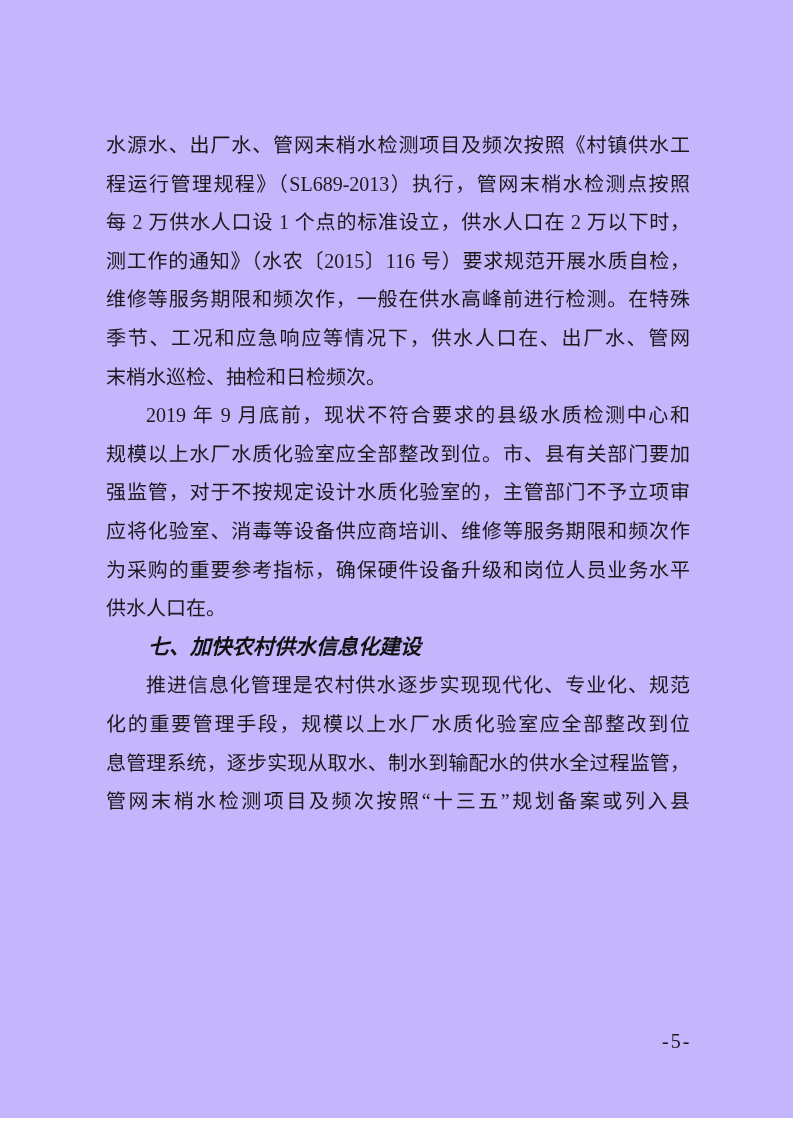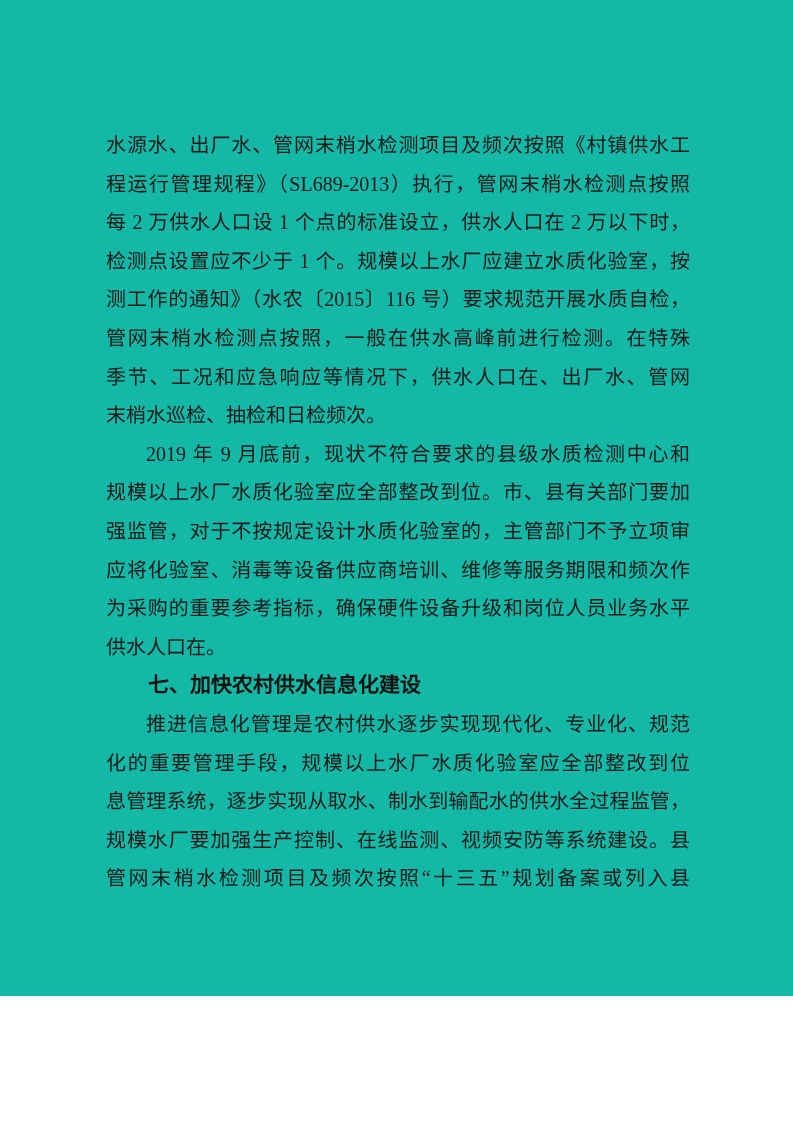--- a/index.html
+++ b/index.html
@@ -4,22 +4,22 @@
 <title>Document Page</title>
 <style>
   html, body {
     margin: 0;
     padding: 0;
     background: #ffffff;
   }
   .page {
     position: relative;
     width: 793px;
-    height: 996px;
-    background: #14b8a6;
+    height: 1118px;
+    background: #c4b5fd;
     color: #1a1a1a;
     font-family: "Liberation Serif", "DejaVu Serif", serif;
     overflow: hidden;
   }
   .content {
     position: absolute;
     left: 106px;
     top: 126px;
     width: 584px;
     font-size: 20px;
@@ -39,20 +39,21 @@
     text-align-last: left;
   }
   .block.indent .line:first-child {
     text-indent: 2em;
   }
   .block.heading {
     font-family: "Liberation Sans", "DejaVu Sans", sans-serif;
     font-weight: bold;
     font-size: 21px;
     color: #111111;
+    font-style: italic;
   }
   .block.heading .line {
     text-align-last: left;
   }
   .page-number {
     position: absolute;
     top: 1030px;
     left: 662px;
     font-size: 20px;
     line-height: 22px;
@@ -63,39 +64,37 @@
 </style>
 </head>
 <body>
 
 <div class="page">
   <main class="content" id="doc-content">
       <div class="block paragraph">
         <div class="line">水源水、出厂水、管网末梢水检测项目及频次按照《村镇供水工</div>
         <div class="line">程运行管理规程》（SL689-2013）执行，管网末梢水检测点按照</div>
         <div class="line">每 2 万供水人口设 1 个点的标准设立，供水人口在 2 万以下时，</div>
-        <div class="line">检测点设置应不少于 1 个。规模以上水厂应建立水质化验室，按</div>
         <div class="line">测工作的通知》（水农〔2015〕116 号）要求规范开展水质自检，</div>
-        <div class="line">管网末梢水检测点按照，一般在供水高峰前进行检测。在特殊</div>
+        <div class="line">维修等服务期限和频次作，一般在供水高峰前进行检测。在特殊</div>
         <div class="line">季节、工况和应急响应等情况下，供水人口在、出厂水、管网</div>
         <div class="line last">末梢水巡检、抽检和日检频次。</div>
       </div>
       <div class="block paragraph indent">
         <div class="line">2019 年 9 月底前，现状不符合要求的县级水质检测中心和</div>
         <div class="line">规模以上水厂水质化验室应全部整改到位。市、县有关部门要加</div>
         <div class="line">强监管，对于不按规定设计水质化验室的，主管部门不予立项审</div>
         <div class="line">应将化验室、消毒等设备供应商培训、维修等服务期限和频次作</div>
         <div class="line">为采购的重要参考指标，确保硬件设备升级和岗位人员业务水平</div>
         <div class="line last">供水人口在。</div>
       </div>
       <div class="block heading indent">
         <div class="line last">七、加快农村供水信息化建设</div>
       </div>
       <div class="block paragraph indent">
         <div class="line">推进信息化管理是农村供水逐步实现现代化、专业化、规范</div>
         <div class="line">化的重要管理手段，规模以上水厂水质化验室应全部整改到位</div>
         <div class="line">息管理系统，逐步实现从取水、制水到输配水的供水全过程监管，</div>
-        <div class="line">规模水厂要加强生产控制、在线监测、视频安防等系统建设。县</div>
         <div class="line">管网末梢水检测项目及频次按照“十三五”规划备案或列入县</div>
       </div>
     </main>
   <div class="page-number">-5-</div>
 </div>
 
 </body></html>

